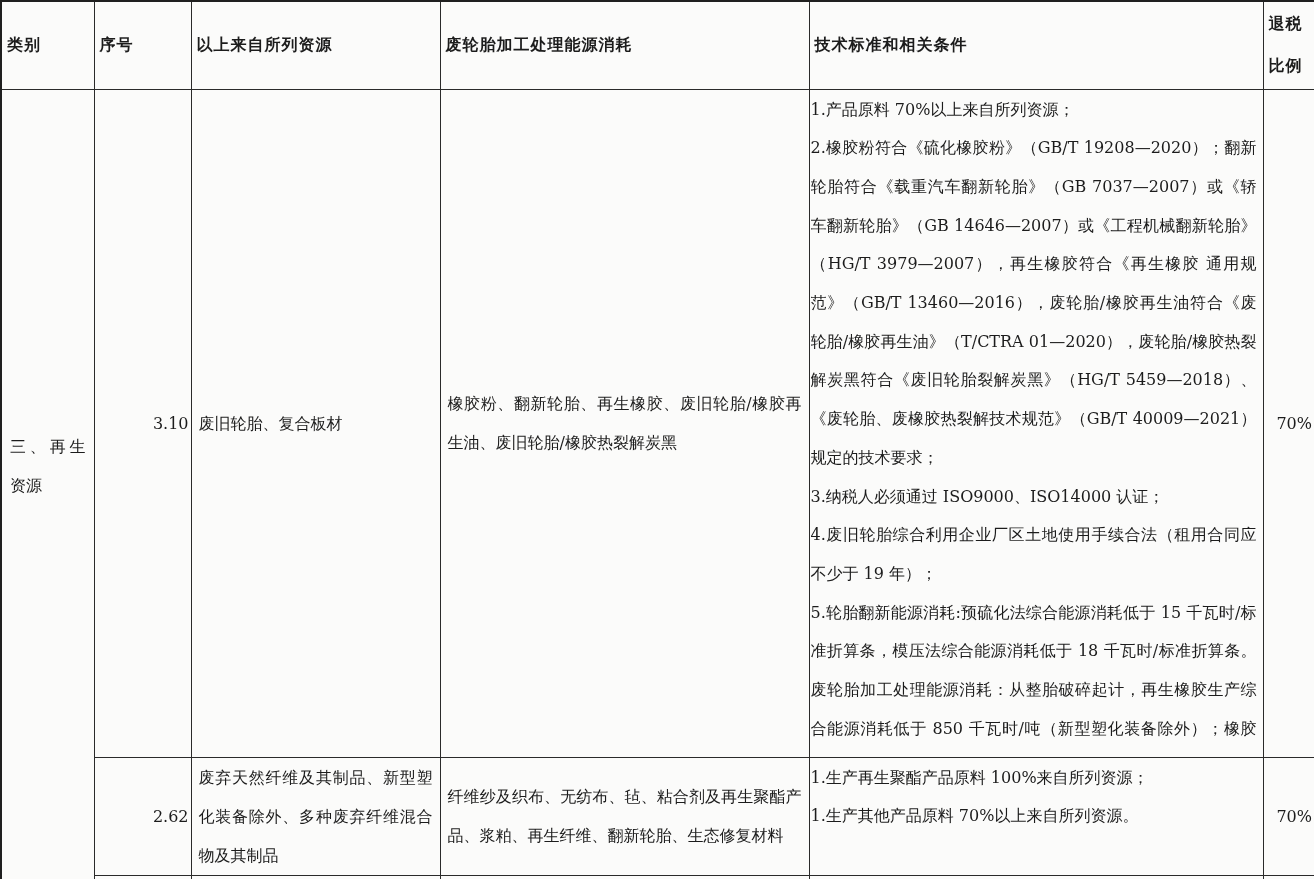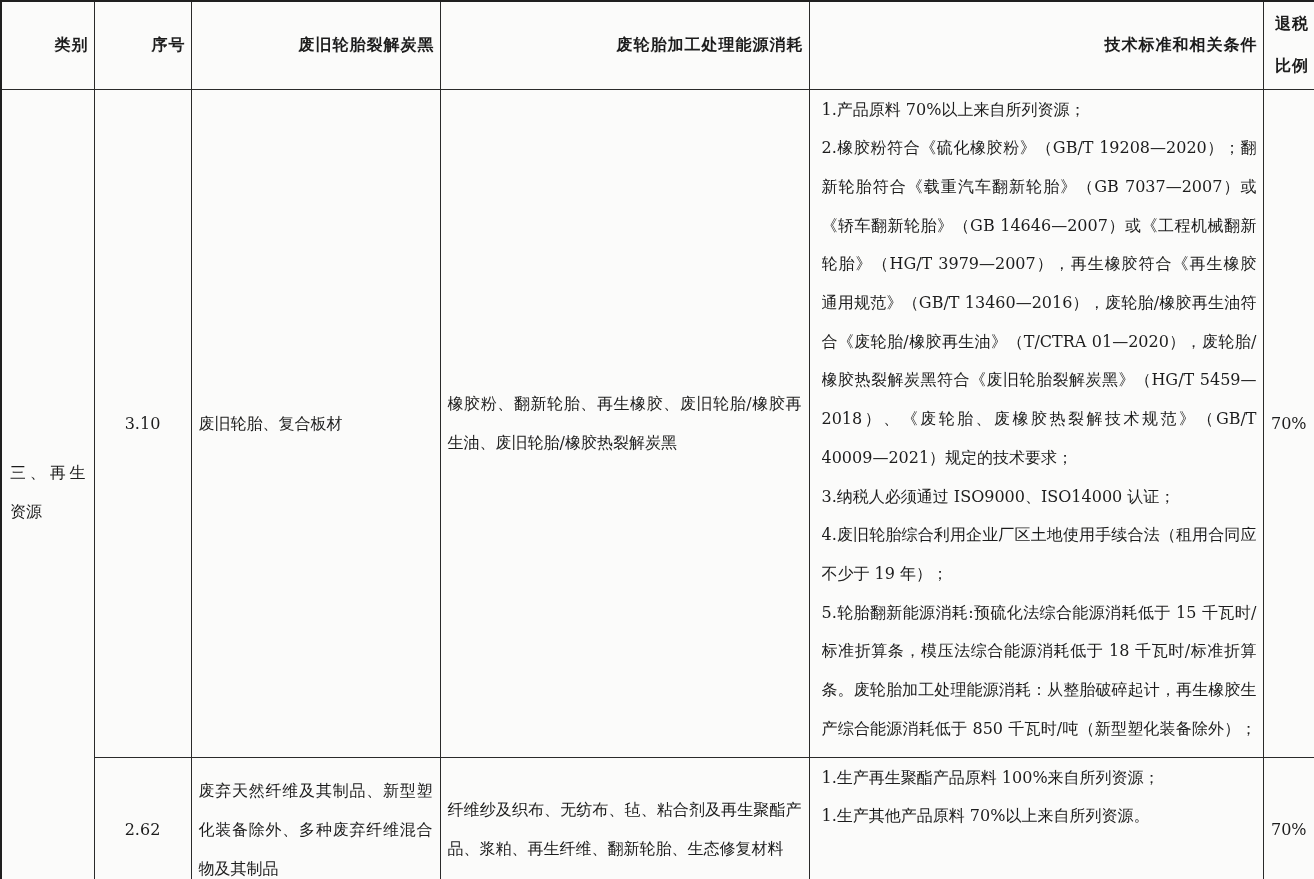--- a/index.html
+++ b/index.html
@@ -25,46 +25,46 @@
     font-size: 16px;
     overflow: hidden;
   }
   tr.r-head   { height: 88px; }
   tr.r-big    { height: 668px; }
   tr.r-mid    { height: 82px; }
   tr.r-small  { height: 41px; }
 
   .doc-table th {
     font-weight: bold;
-    text-align: right;
+    text-align: left;
     vertical-align: middle;
     letter-spacing: 1px;
     line-height: 42px;
     padding: 0 5px;
   }
   .doc-table td {
     line-height: 39px;
     vertical-align: middle;
-    padding: 13px 7px;
+    padding: 0 7px;
   }
   td.c-cat {
     text-align: justify;
     padding: 0 8px 72px 8px;
   }
   td.c-idx, td.c-rebate {
-    text-align: center;
+    text-align: right;
     padding: 0 2px;
   }
   td.c-res, td.c-prod {
     text-align: justify;
   }
   td.c-tech {
     vertical-align: top;
     text-align: justify;
-    padding: 1px 6px 0 12px;
+    padding: 1px 6px 0 1px;
     line-height: 38.7px;
   }
   td.c-tech p { margin: 0; }
   .clamp-big   { max-height: 664px; overflow: hidden; }
   .clamp-mid   { max-height: 80px;  overflow: hidden; }
   .clamp-small { max-height: 40px;  overflow: hidden; }
 </style>
 </head>
 <body>
 
@@ -75,21 +75,21 @@
     <col style="width:249px">
     <col style="width:369px">
     <col style="width:454px">
     <col style="width:52px">
   </colgroup>
 
   <tbody>
       <tr class="r-head">
     <th>类别</th>
     <th>序号</th>
-    <th>废旧轮胎裂解炭黑</th>
+    <th>以上来自所列资源</th>
     <th>废轮胎加工处理能源消耗</th>
     <th>技术标准和相关条件</th>
     <th>退税比例</th>
   </tr>
 
   <tr class="r-big">
     <td class="c-cat" rowspan="3">三、再生资源</td>
     <td class="c-idx">3.10</td>
     <td class="c-res">废旧轮胎、复合板材</td>
     <td class="c-prod">橡胶粉、翻新轮胎、再生橡胶、废旧轮胎/橡胶再生油、废旧轮胎/橡胶热裂解炭黑</td>

